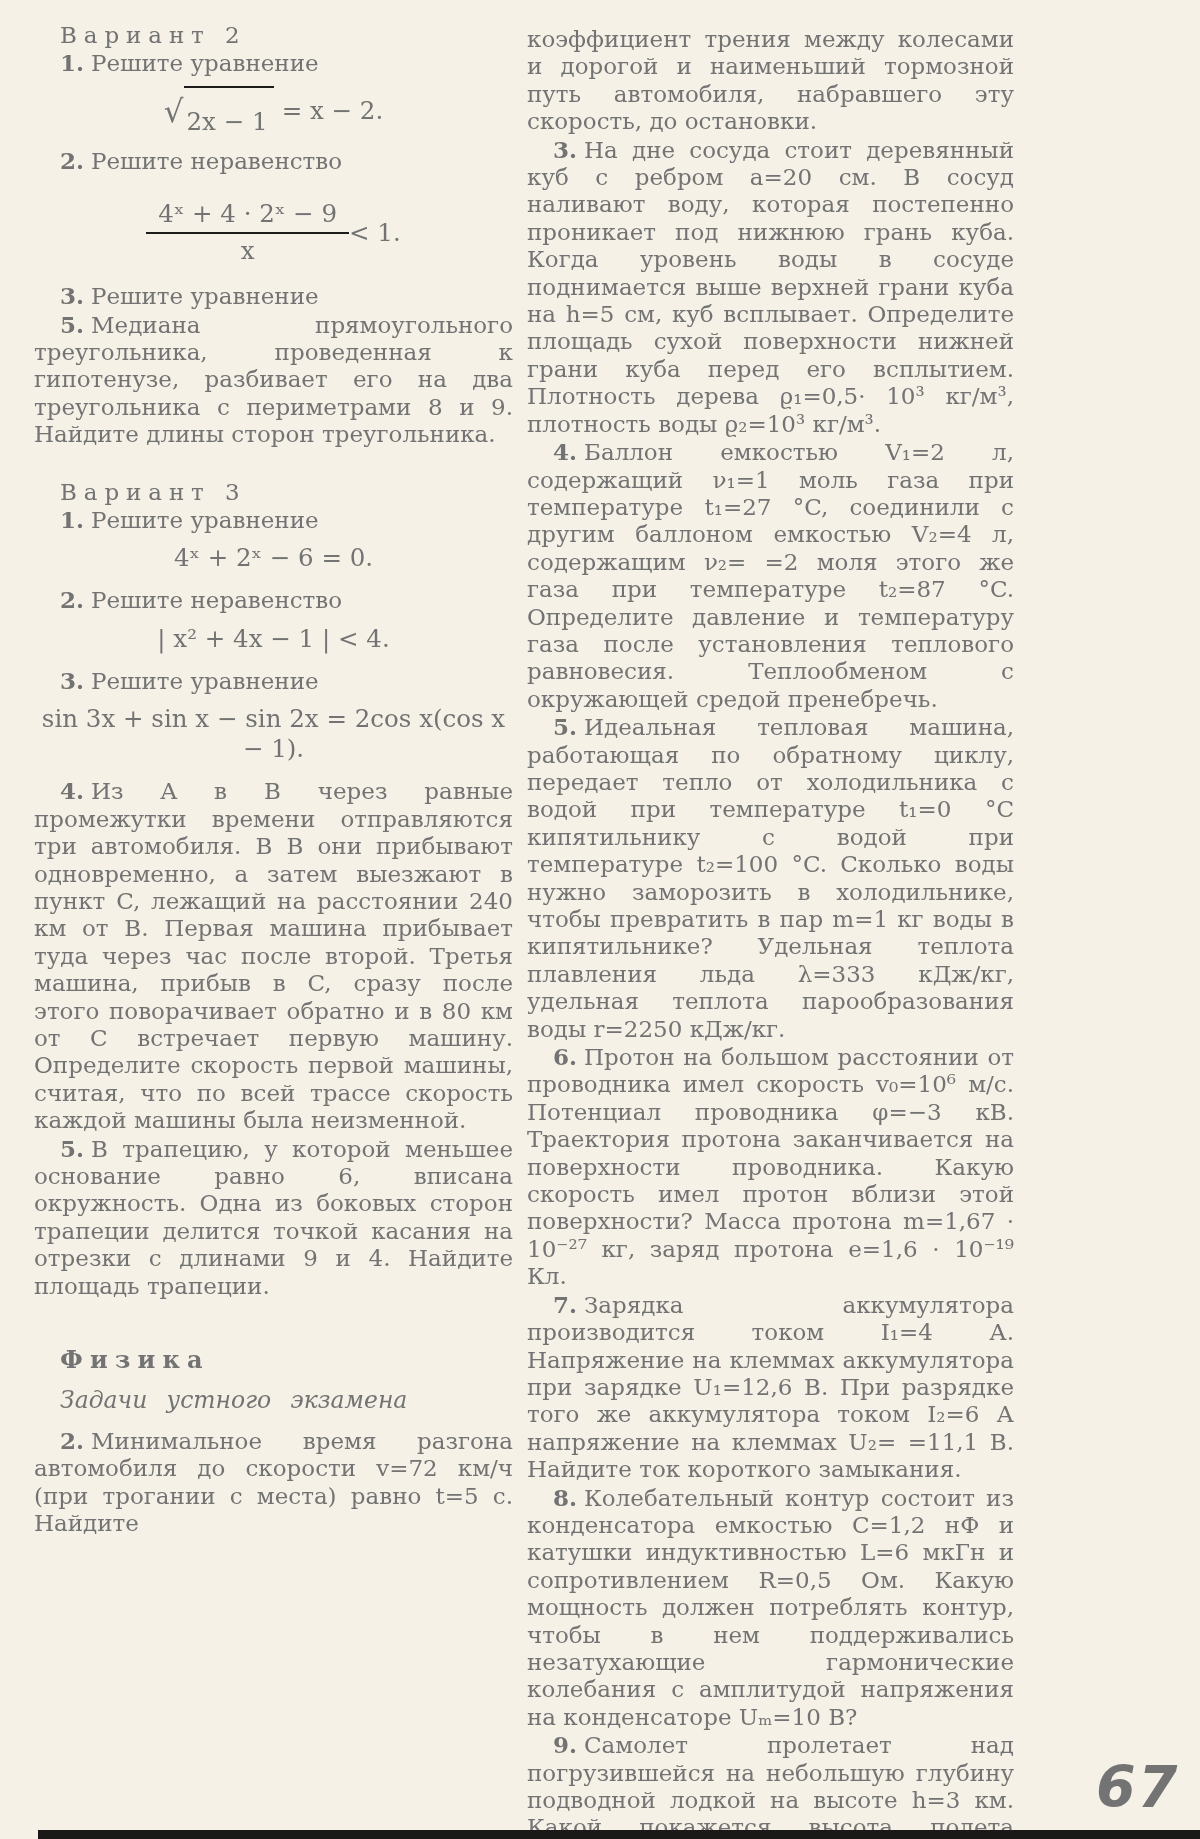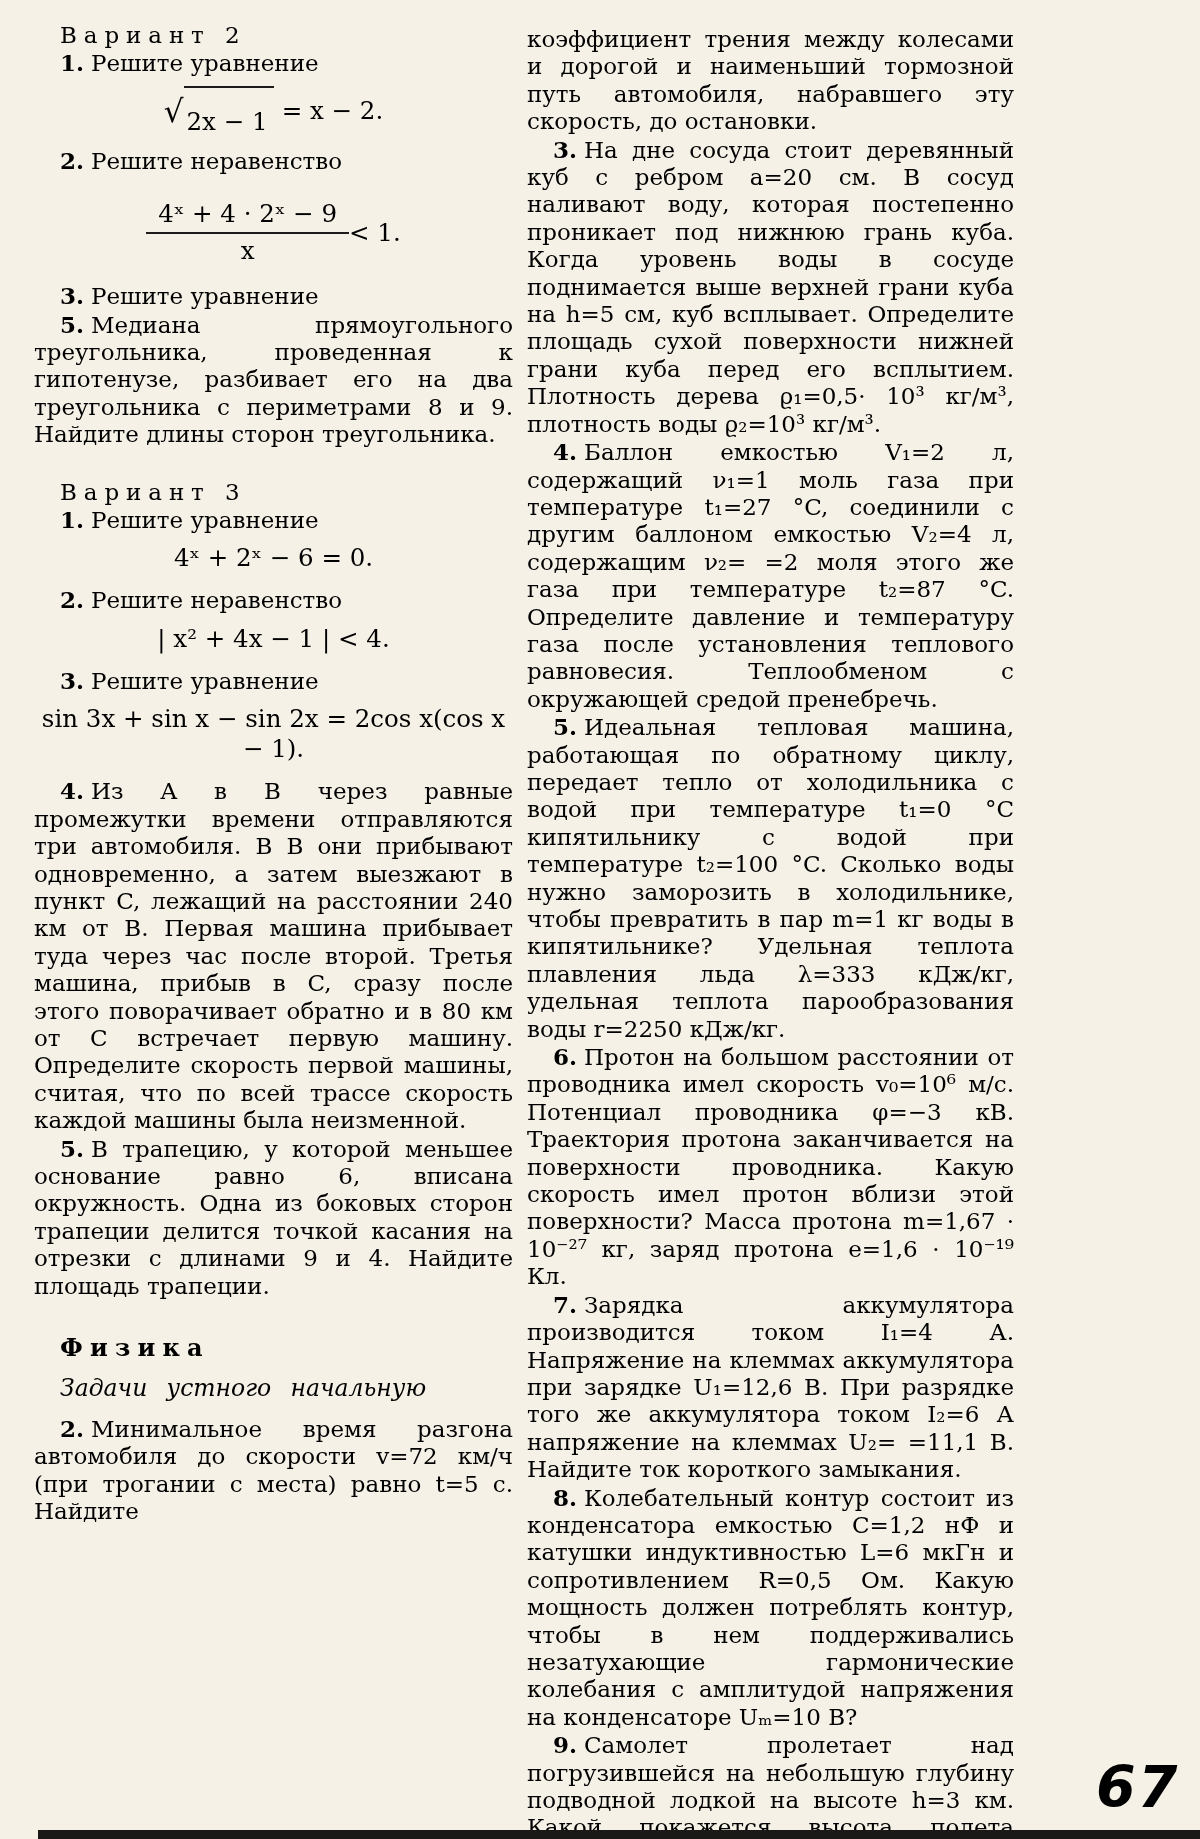--- a/index.html
+++ b/index.html
@@ -1,38 +1,38 @@
 <!DOCTYPE html>
 <html lang="ru"><head>
 <meta charset="utf-8">
 <style>
   html,body{margin:0;padding:0;}
   .page{
     position:relative;
     width:1200px;height:1839px;
     background:#f5f1e7;
-    color:#000000;
+    color:#737373;
     font-family:"DejaVu Serif", serif;
     overflow:hidden;
   }
   .col{position:absolute;top:22px;}
   .col-left{left:34px;width:479px;}
   .col-right{left:527px;top:26px;width:487px;}
 
   p{margin:0;font-size:23px;line-height:27.4px;text-align:justify;text-indent:26px;}
   p.noindent{text-indent:0;}
   .pnum{font-weight:bold;padding-right:7px;}
 
   .vheader{
     font-size:23px;line-height:27.4px;
     margin-left:26px;letter-spacing:0.30em;
     text-indent:0;text-align:left;
   }
   .gap-top-30{margin-top:30px;}
-  .gap-top-40{margin-top:34px;}
+  .gap-top-40{margin-top:46px;}
 
   .physics-header{
     font-weight:bold;font-size:24px;line-height:27.4px;
     margin-left:26px;letter-spacing:0.30em;
     text-indent:0;text-align:left;
   }
   .subtitle{
     font-style:italic;font-size:23.5px;line-height:27.4px;
     margin:14px 0 12px 26px;word-spacing:0.5em;
     text-indent:0;text-align:left;
@@ -107,21 +107,21 @@
     <p class="noindent" style="text-indent:26px;"><span class="pnum">3.</span><span>Решите уравнение</span></p>
 
     <p class="formula">sin 3x + sin x − sin 2x = 2cos x(cos x − 1).</p>
 
     <p><span class="pnum">4.</span><span>Из A в B через равные промежутки времени отправляются три автомобиля. В B они прибывают одновременно, а затем выезжают в пункт C, лежащий на расстоянии 240 км от B. Первая машина прибывает туда через час после второй. Третья машина, прибыв в C, сразу после этого поворачивает обратно и в 80 км от C встречает первую машину. Определите скорость первой машины, считая, что по всей трассе скорость каждой машины была неизменной.</span></p>
 
     <p><span class="pnum">5.</span><span>В трапецию, у которой меньшее основание равно 6, вписана окружность. Одна из боковых сторон трапеции делится точкой касания на отрезки с длинами 9 и 4. Найдите площадь трапеции.</span></p>
 
     <p class="physics-header gap-top-40">Физика</p>
 
-    <p class="subtitle">Задачи устного начальную</p>
+    <p class="subtitle">Задачи устного экзамена</p>
 
 
     <p style="margin-top:7px;"><span class="pnum">2.</span><span>Минимальное время разгона автомобиля до скорости v=72 км/ч (при трогании с места) равно t=5 с. Найдите</span></p>
 
   </div>
 
   <div class="col col-right">
 
     <p class="noindent">коэффициент трения между колесами и дорогой и наименьший тормозной путь автомобиля, набравшего эту скорость, до остановки.</p>
 

